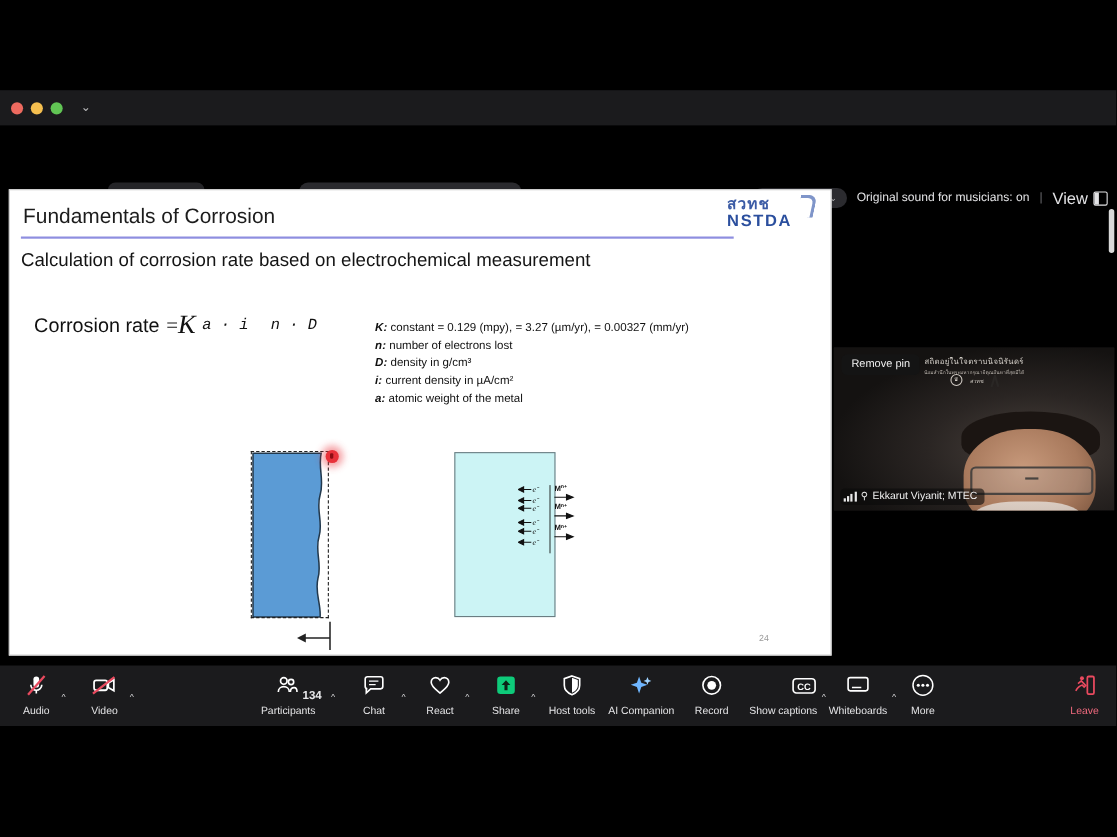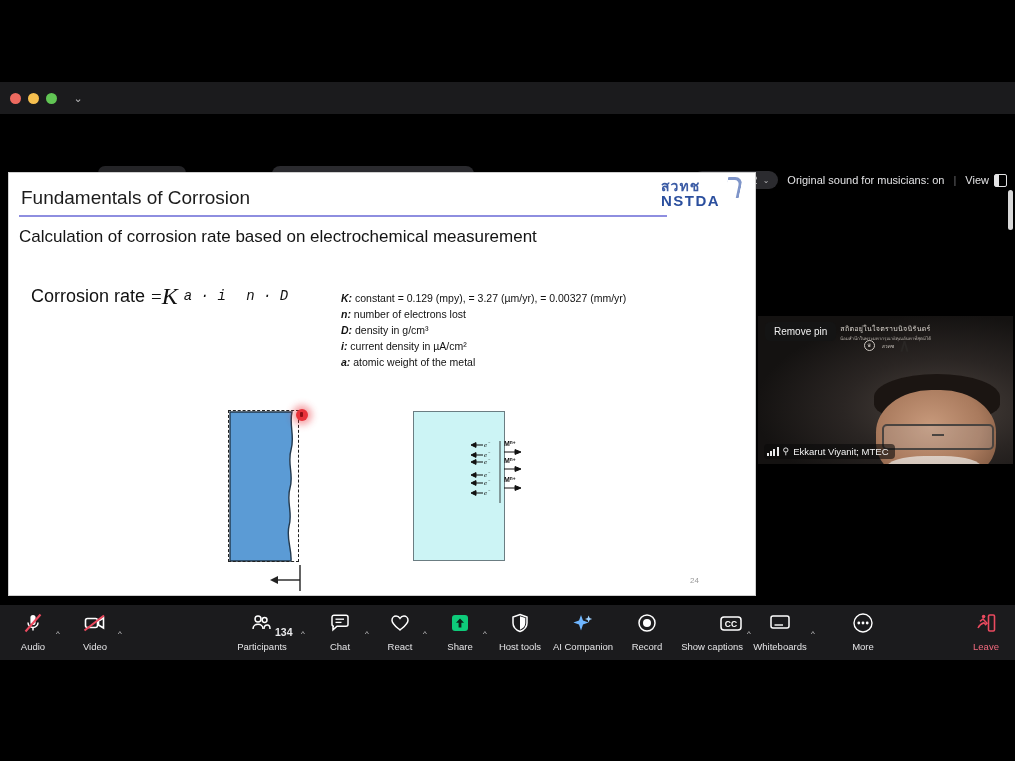--- a/index.html
+++ b/index.html
@@ -25,21 +25,21 @@
   .tab-screen .more-circle{width:15px;height:15px;border-radius:50%;border:1.2px solid #9a9a9e;color:#cfcfd2;font-size:9px;line-height:13px;text-align:center;letter-spacing:-1px;margin-left:6px;}
   .tb-right{position:absolute;right:8px;top:86px;height:24px;display:flex;align-items:center;gap:9px;}
   .shield{width:15px;height:15px;border-radius:3px;background:#17c26e;position:relative;}
   .shield:after{content:"";position:absolute;left:4px;top:4px;width:6px;height:3px;border-left:1.6px solid #11321f;border-bottom:1.6px solid #11321f;transform:rotate(-45deg);}
   .timer-pill{display:flex;align-items:center;gap:5px;background:#2b2b2f;border-radius:12px;padding:3px 9px;}
   .timer-pill .hg{color:#d6d6d9;font-size:9px;}
   .timer-pill .t{color:#e6e6e8;font-size:11px;letter-spacing:.2px;}
   .timer-pill .cv{color:#b6b6b8;font-size:8px;}
   .orig-sound{color:#e3e3e5;font-size:11px;}
   .vsep{color:#6a6a6e;font-size:11px;}
-  .view-btn{display:flex;align-items:center;gap:5px;color:#e3e3e5;font-size:11px;}
+  .view-btn{display:flex;align-items:center;gap:5px;color:#e3e3e5;font-size:15px;}
   .view-ico{width:11px;height:11px;border:1.4px solid #e3e3e5;border-radius:2px;position:relative;}
   .view-ico:after{content:"";position:absolute;left:0;top:0;bottom:0;width:4px;background:#e3e3e5;}
 
   
   .share-area{position:absolute;left:8px;top:172px;width:748px;height:424px;background:#fff;border:1px solid #cfcfcf;box-sizing:border-box;overflow:hidden;}
   .slide{position:relative;width:100%;height:100%;}
   .slide-title{position:absolute;left:12px;top:14px;font-size:19px;color:#1c1c1c;font-family:"Liberation Sans",sans-serif;}
   .title-rule{position:absolute;left:10px;top:42px;width:648px;height:2px;background:#8e8ee0;}
   .logo{position:absolute;right:14px;top:6px;width:80px;height:36px;}
   .logo .thai{font-family:"DejaVu Sans",sans-serif;font-size:14px;color:#3b5ba5;letter-spacing:1px;line-height:14px;font-weight:bold;}
@@ -412,21 +412,21 @@
       <div class="tb-ico">
         <svg width="22" height="18" viewBox="0 0 22 18">
           <rect x="2" y="2" width="18" height="12" rx="2" stroke="#fff" stroke-width="1.5" fill="none"></rect>
           <line x1="5.5" y1="11" x2="14" y2="11" stroke="#fff" stroke-width="1.4"></line>
         </svg>
       </div>
       <div class="tb-lbl">Whiteboards</div>
       <span class="caret" style="left:62px;">^</span>
     </div>
 
-    <div class="tb-item" style="left:832px;align-items:center;">
+    <div class="tb-item" style="left:808px;align-items:center;">
       <div class="tb-ico">
         <svg width="22" height="22" viewBox="0 0 22 22">
           <circle cx="11" cy="11" r="9" stroke="#fff" stroke-width="1.4" fill="none"></circle>
           <circle cx="6.8" cy="11" r="1.4" fill="#fff"></circle>
           <circle cx="11" cy="11" r="1.4" fill="#fff"></circle>
           <circle cx="15.2" cy="11" r="1.4" fill="#fff"></circle>
         </svg>
       </div>
       <div class="tb-lbl">More</div>
     </div>

